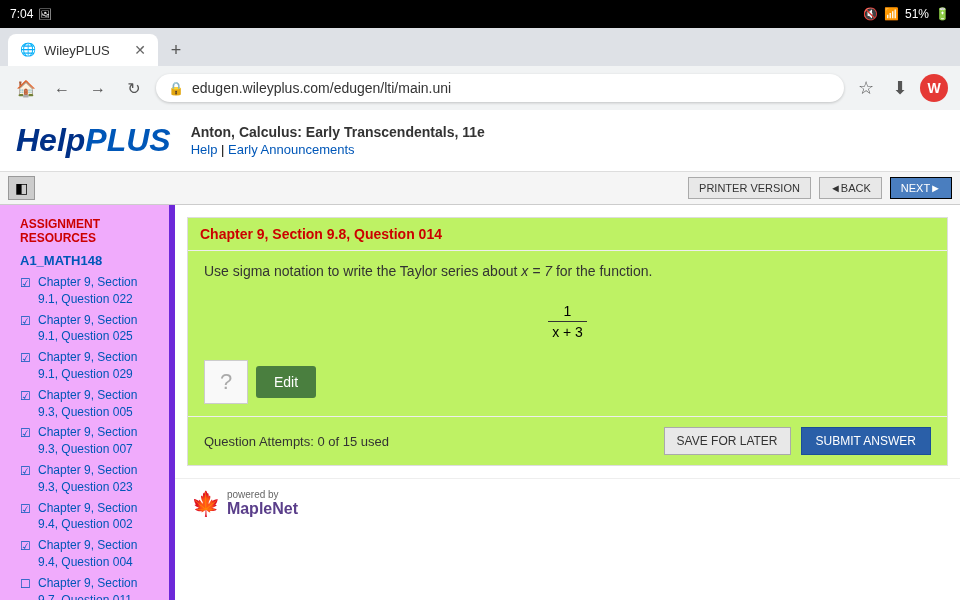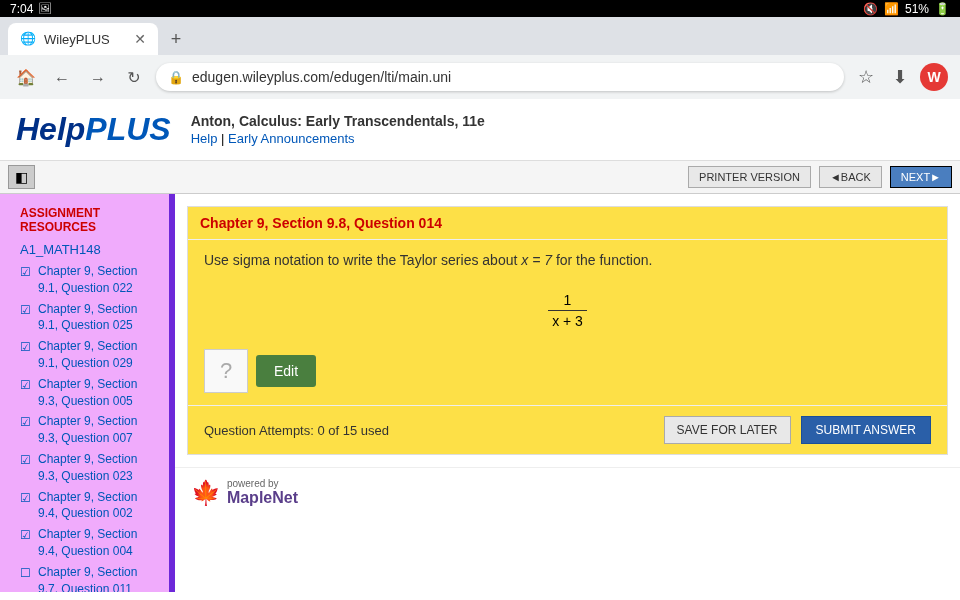--- a/index.html
+++ b/index.html
@@ -2,21 +2,21 @@
 <html><head>
   <meta charset="utf-8">
   <style>
     * { margin: 0; padding: 0; box-sizing: border-box; }
     body { font-family: Arial, sans-serif; background: #fff; width: 960px; height: 600px; overflow: hidden; }
 
     
     .status-bar {
       background: #000;
       color: #fff;
-      height: 17px;
+      height: 28px;
       display: flex;
       align-items: center;
       justify-content: space-between;
       padding: 0 10px;
       font-size: 12px;
     }
     .status-bar-left { display: flex; align-items: center; gap: 5px; }
     .status-bar-right { display: flex; align-items: center; gap: 6px; font-size: 12px; }
     .tab-bar {
       background: #dee1e6;
@@ -201,21 +201,21 @@
     }
     .sidebar-section-title {
       font-size: 12px;
       font-weight: bold;
       color: #cc0000;
       padding: 4px 4px 6px 4px;
       text-transform: uppercase;
     }
     .sidebar-assignment-title {
       font-size: 13px;
-      font-weight: normal;
+      font-weight: bold;
       color: #0057b8;
       padding: 2px 4px 4px 4px;
     }
     .sidebar-item {
       display: flex;
       align-items: flex-start;
       padding: 2px 4px;
       cursor: pointer;
       gap: 4px;
     }
@@ -233,21 +233,21 @@
 
     
     .content-area {
       flex: 1;
       overflow-y: auto;
       padding: 0;
     }
     .question-card {
       margin: 12px;
       border: 1px solid #ddd;
-      background: #fde047;
+      background: #bef264;
     }
     .question-header {
       padding: 8px 12px;
       font-size: 14px;
       font-weight: bold;
       color: #cc0000;
       border-bottom: 1px solid #eee;
     }
     .question-body {
       padding: 12px 16px;

